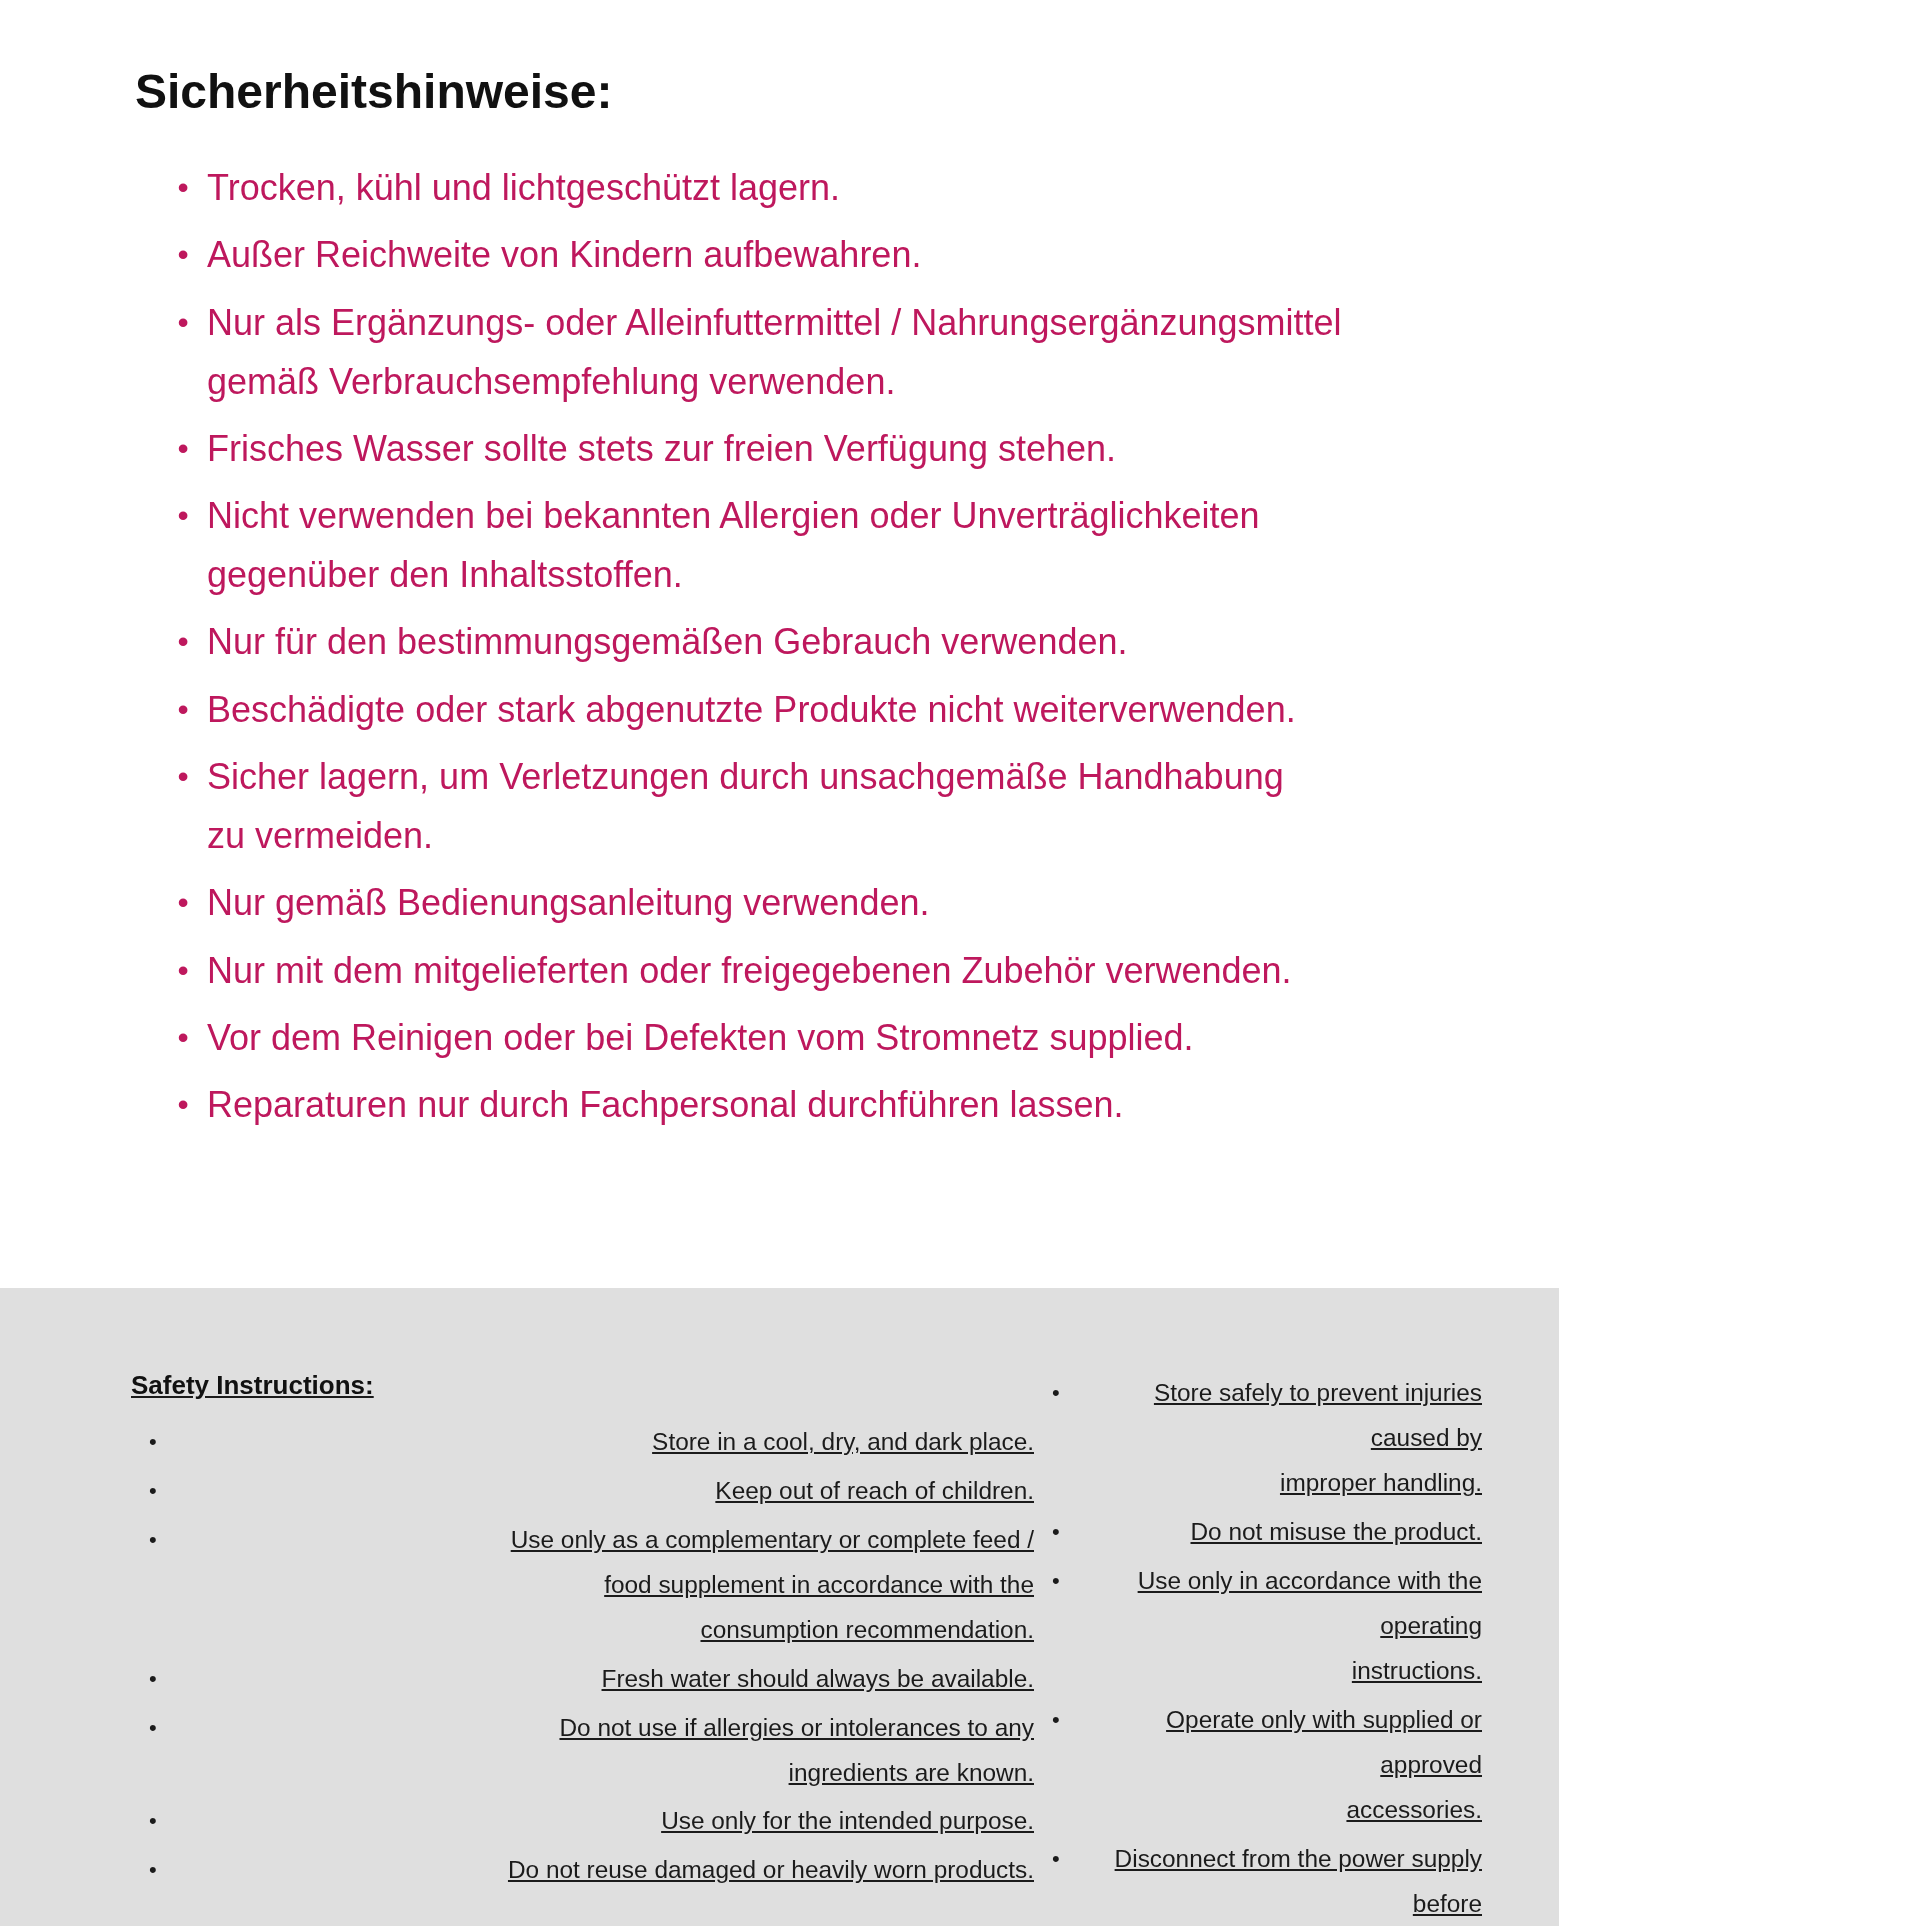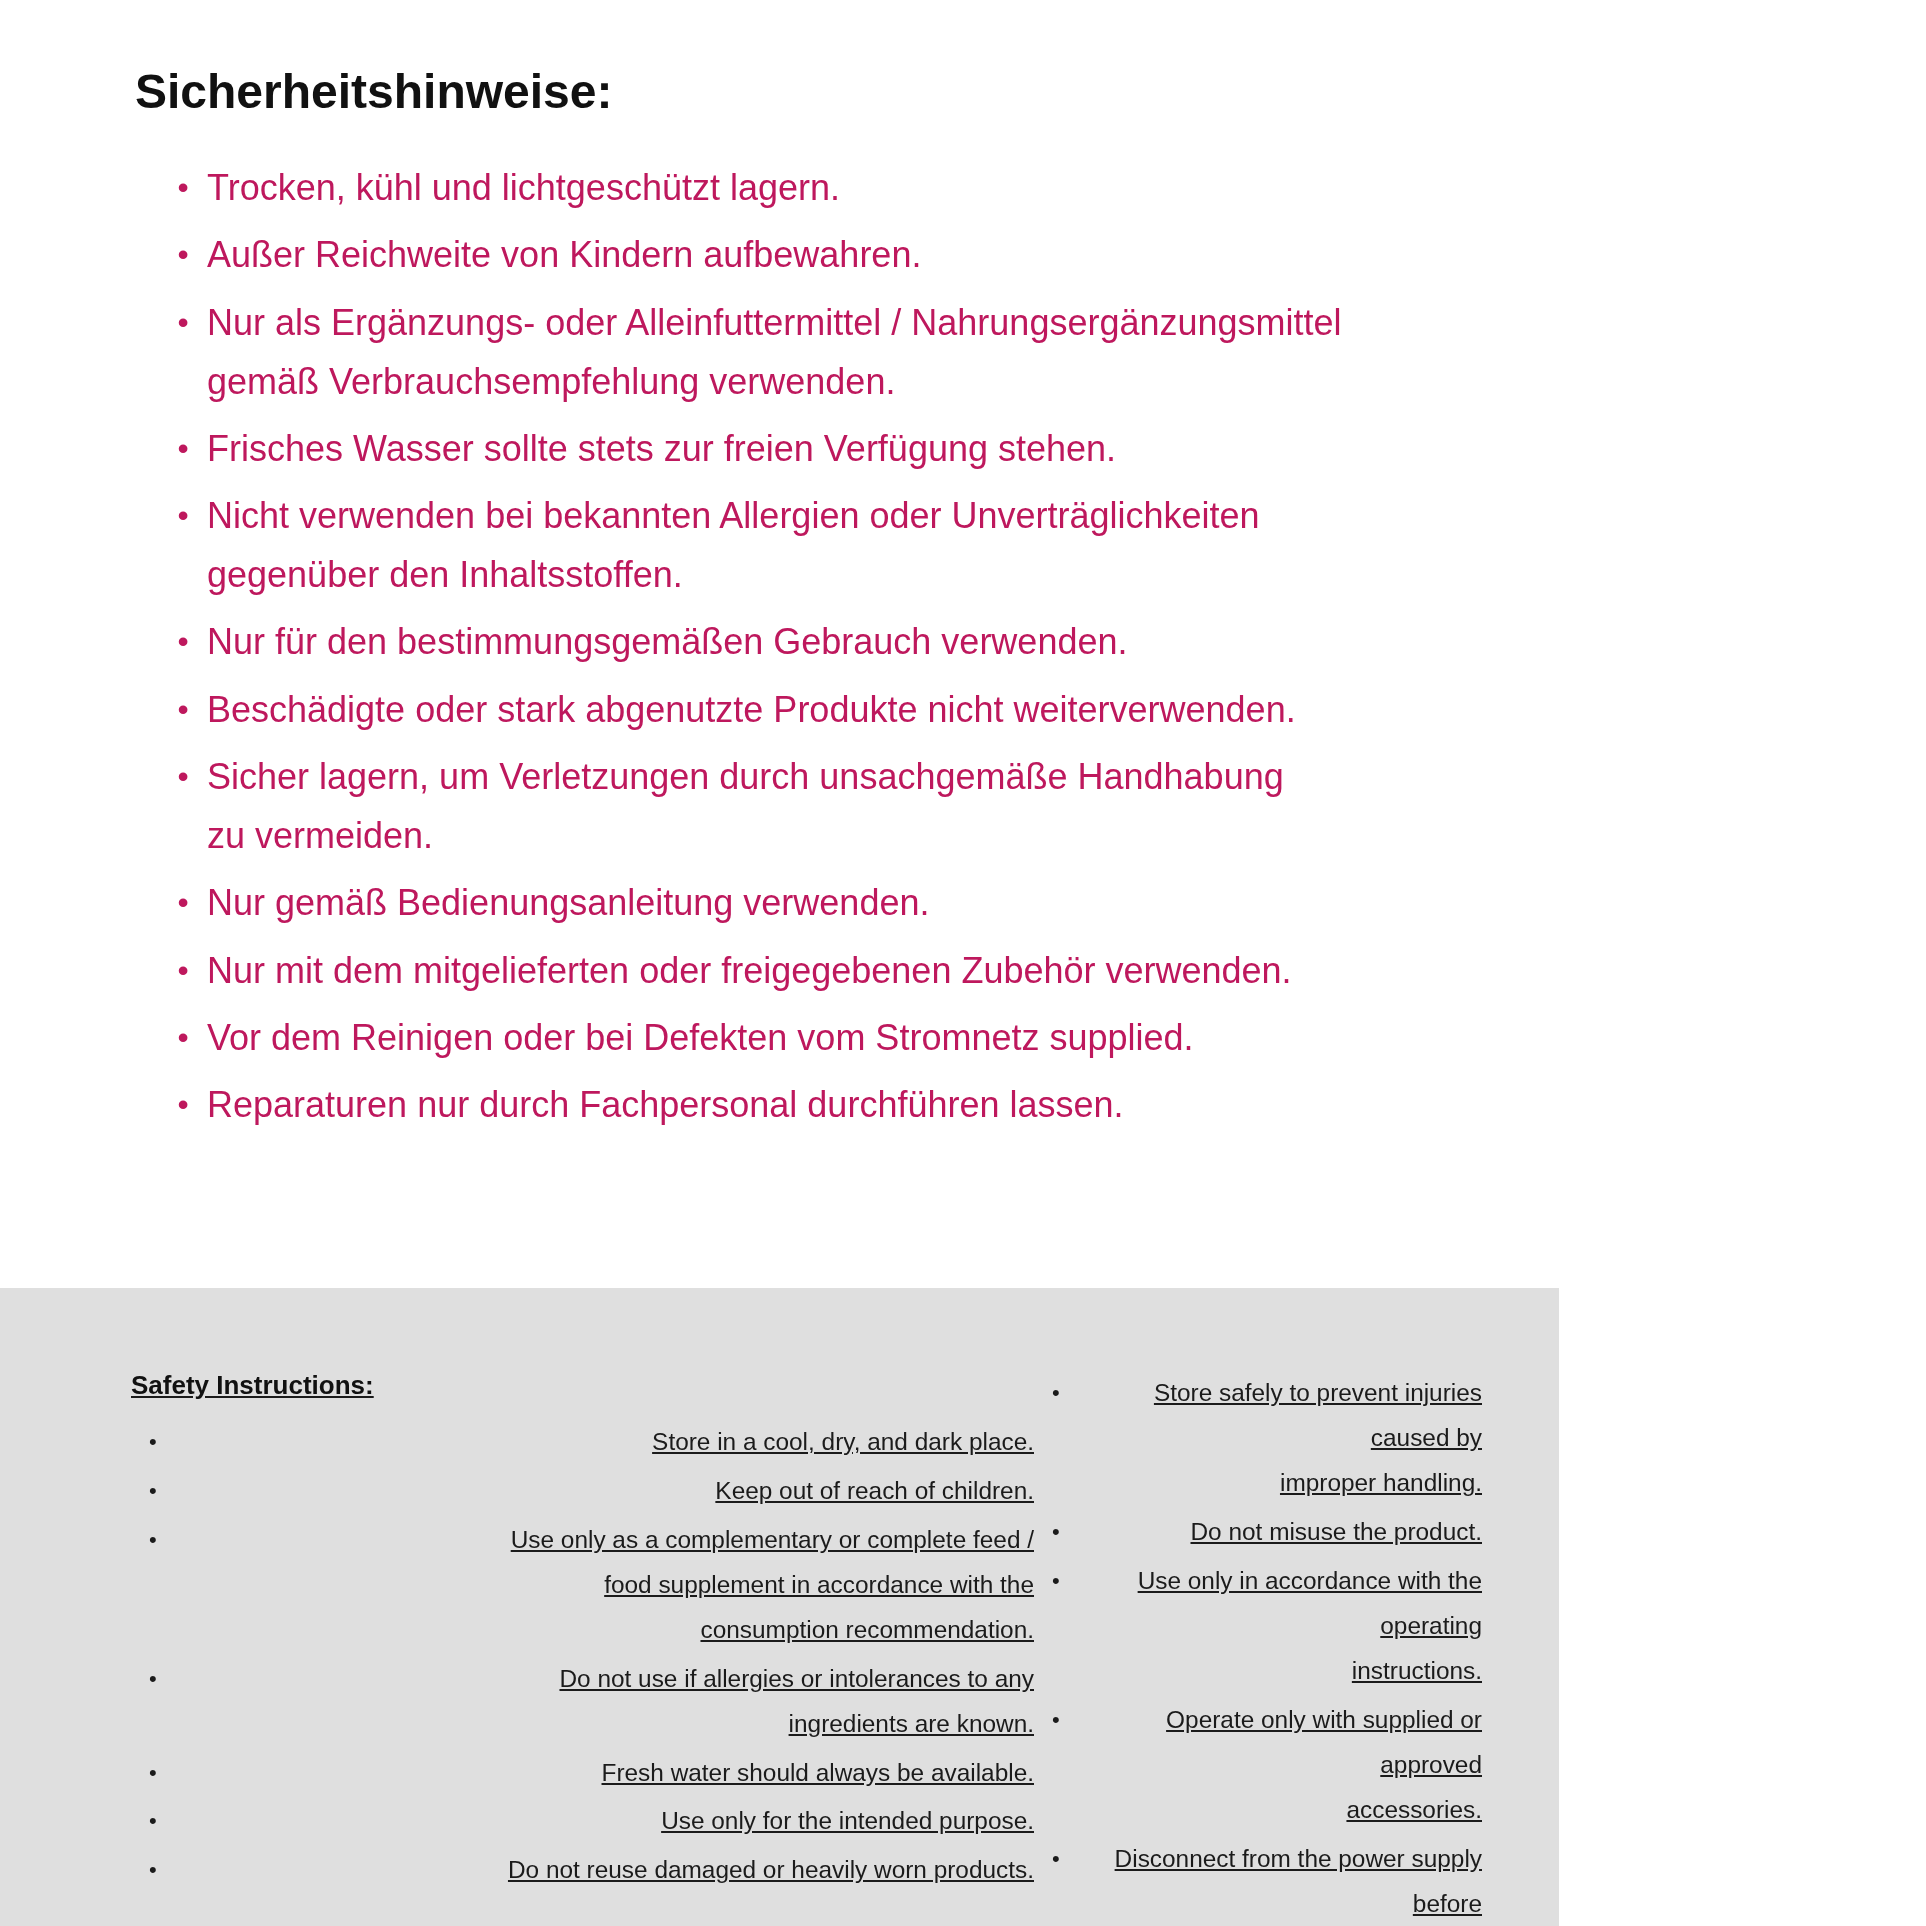--- a/index.html
+++ b/index.html
@@ -120,23 +120,23 @@
 
   <section class="en-section">
     <div class="en-col-left">
       <h2 class="en-title">Safety Instructions:</h2>
       <ul class="en-list">
           <li>Store in a cool, dry, and dark place.</li>
           <li>Keep out of reach of children.</li>
           <li>Use only as a complementary or complete feed /
 food supplement in accordance with the
 consumption recommendation.</li>
+          <li>Fresh water should always be available.</li>
           <li>Do not use if allergies or intolerances to any
 ingredients are known.</li>
-          <li>Fresh water should always be available.</li>
           <li>Use only for the intended purpose.</li>
           <li>Do not reuse damaged or heavily worn products.</li>
         </ul>
     </div>
     <div class="en-col-right">
       <ul class="en-list">
           <li>Store safely to prevent injuries caused by
 improper handling.</li>
           <li>Do not misuse the product.</li>
           <li>Use only in accordance with the operating

